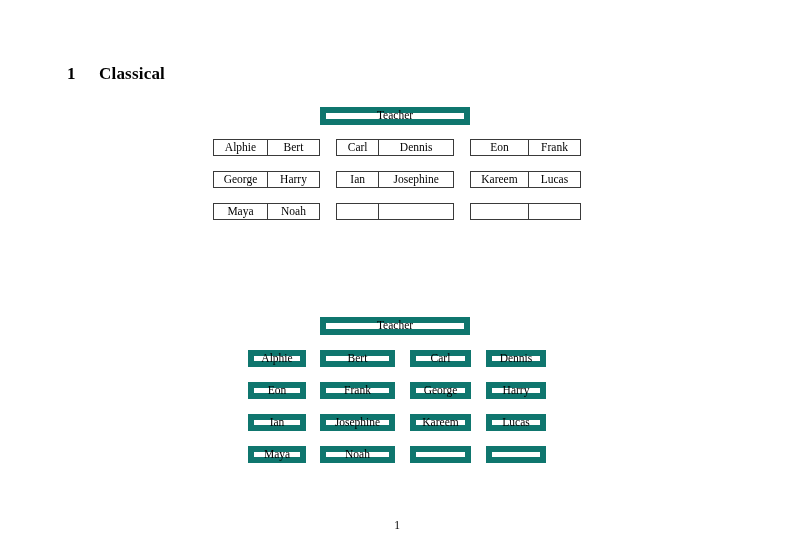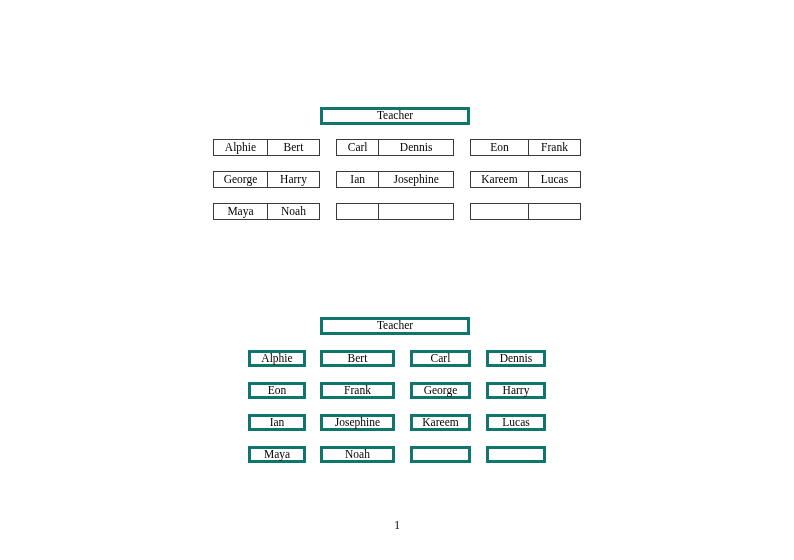--- a/index.html
+++ b/index.html
@@ -35,21 +35,21 @@
     display: inline-block;
     width: 32px;
   }
   #sec1-heading { left: 67px; top: 64px; }
   #sec2-heading { left: 67px; top: 275px; }
 
   
   .node-box {
     position: absolute;
     box-sizing: border-box;
-    border: 3px solid #0f766e;
+    border: 6px solid #0f766e;
     background: #ffffff;
     font-size: 11.5px;
     line-height: 1;
     display: flex;
     align-items: center;
     justify-content: center;
     height: 17px;
     white-space: nowrap;
   }
 
@@ -91,20 +91,23 @@
     top: 519px;
     text-align: center;
     font-size: 11.5px;
   }
 </style>
 </head>
 <body>
 
 <div class="page">
 
+  <div class="section-heading" id="sec1-heading">
+    <span class="sec-num">1</span><span>Classical</span>
+  </div>
 
   <div class="node-box teacher-box" style="left:320px; top:107px; width:150px;">Teacher</div>
 
   <div class="pair-box" style="left:213px; top:139px; width:107px;">
     <div class="pair-cell left" style="width:54px;">Alphie</div>
     <div class="pair-cell right" style="width:53px;">Bert</div>
   </div>
   <div class="pair-box" style="left:213px; top:171px; width:107px;">
     <div class="pair-cell left" style="width:54px;">George</div>
     <div class="pair-cell right" style="width:53px;">Harry</div>

